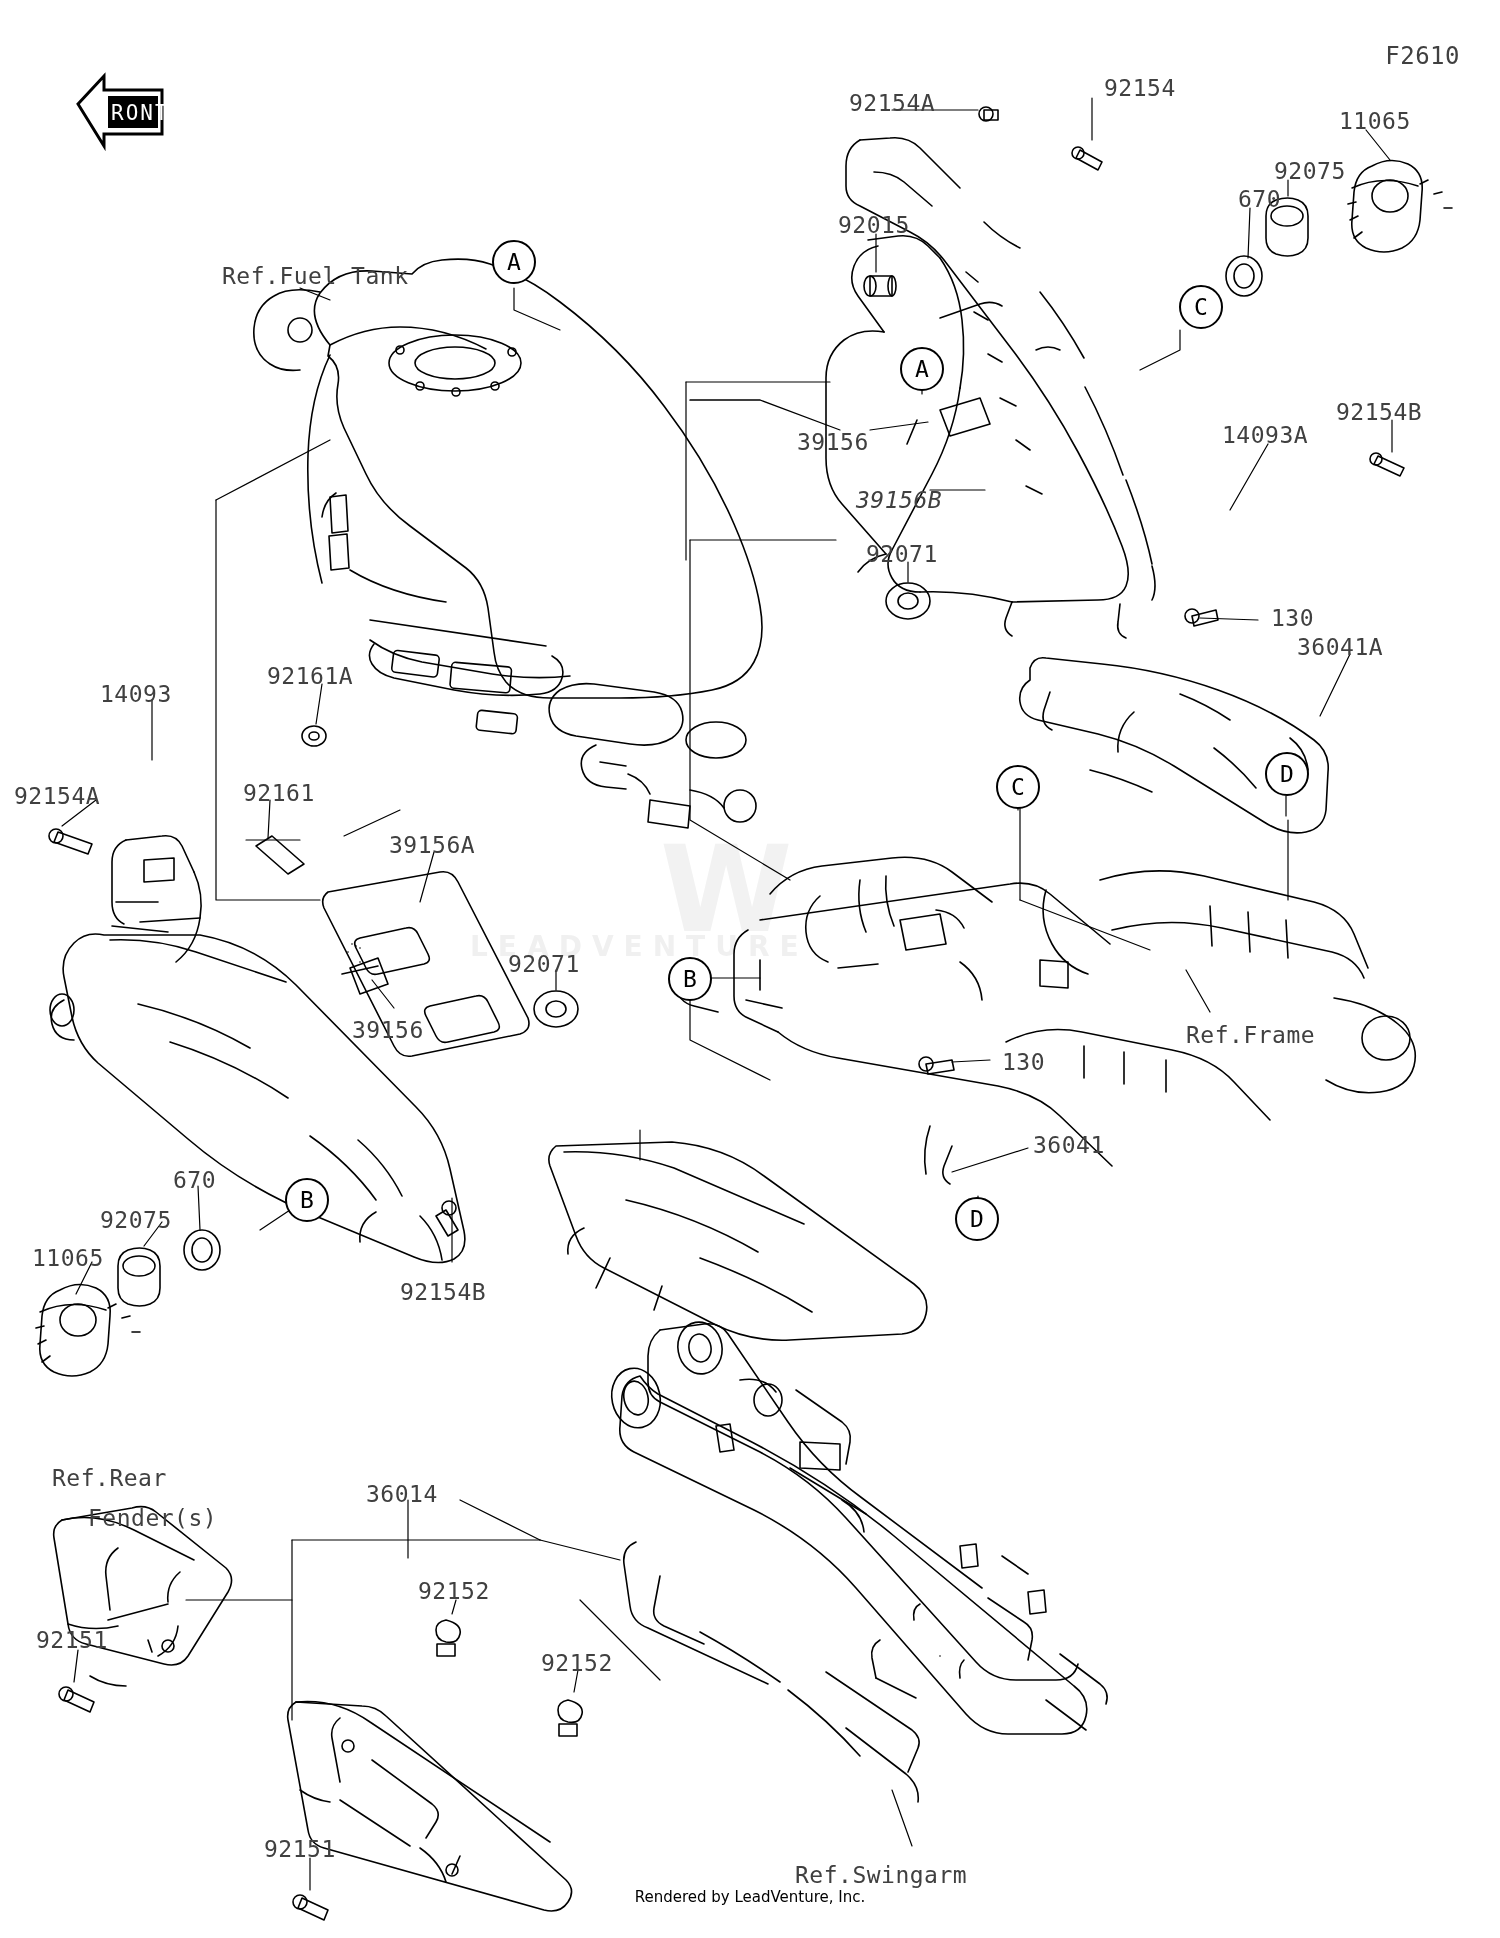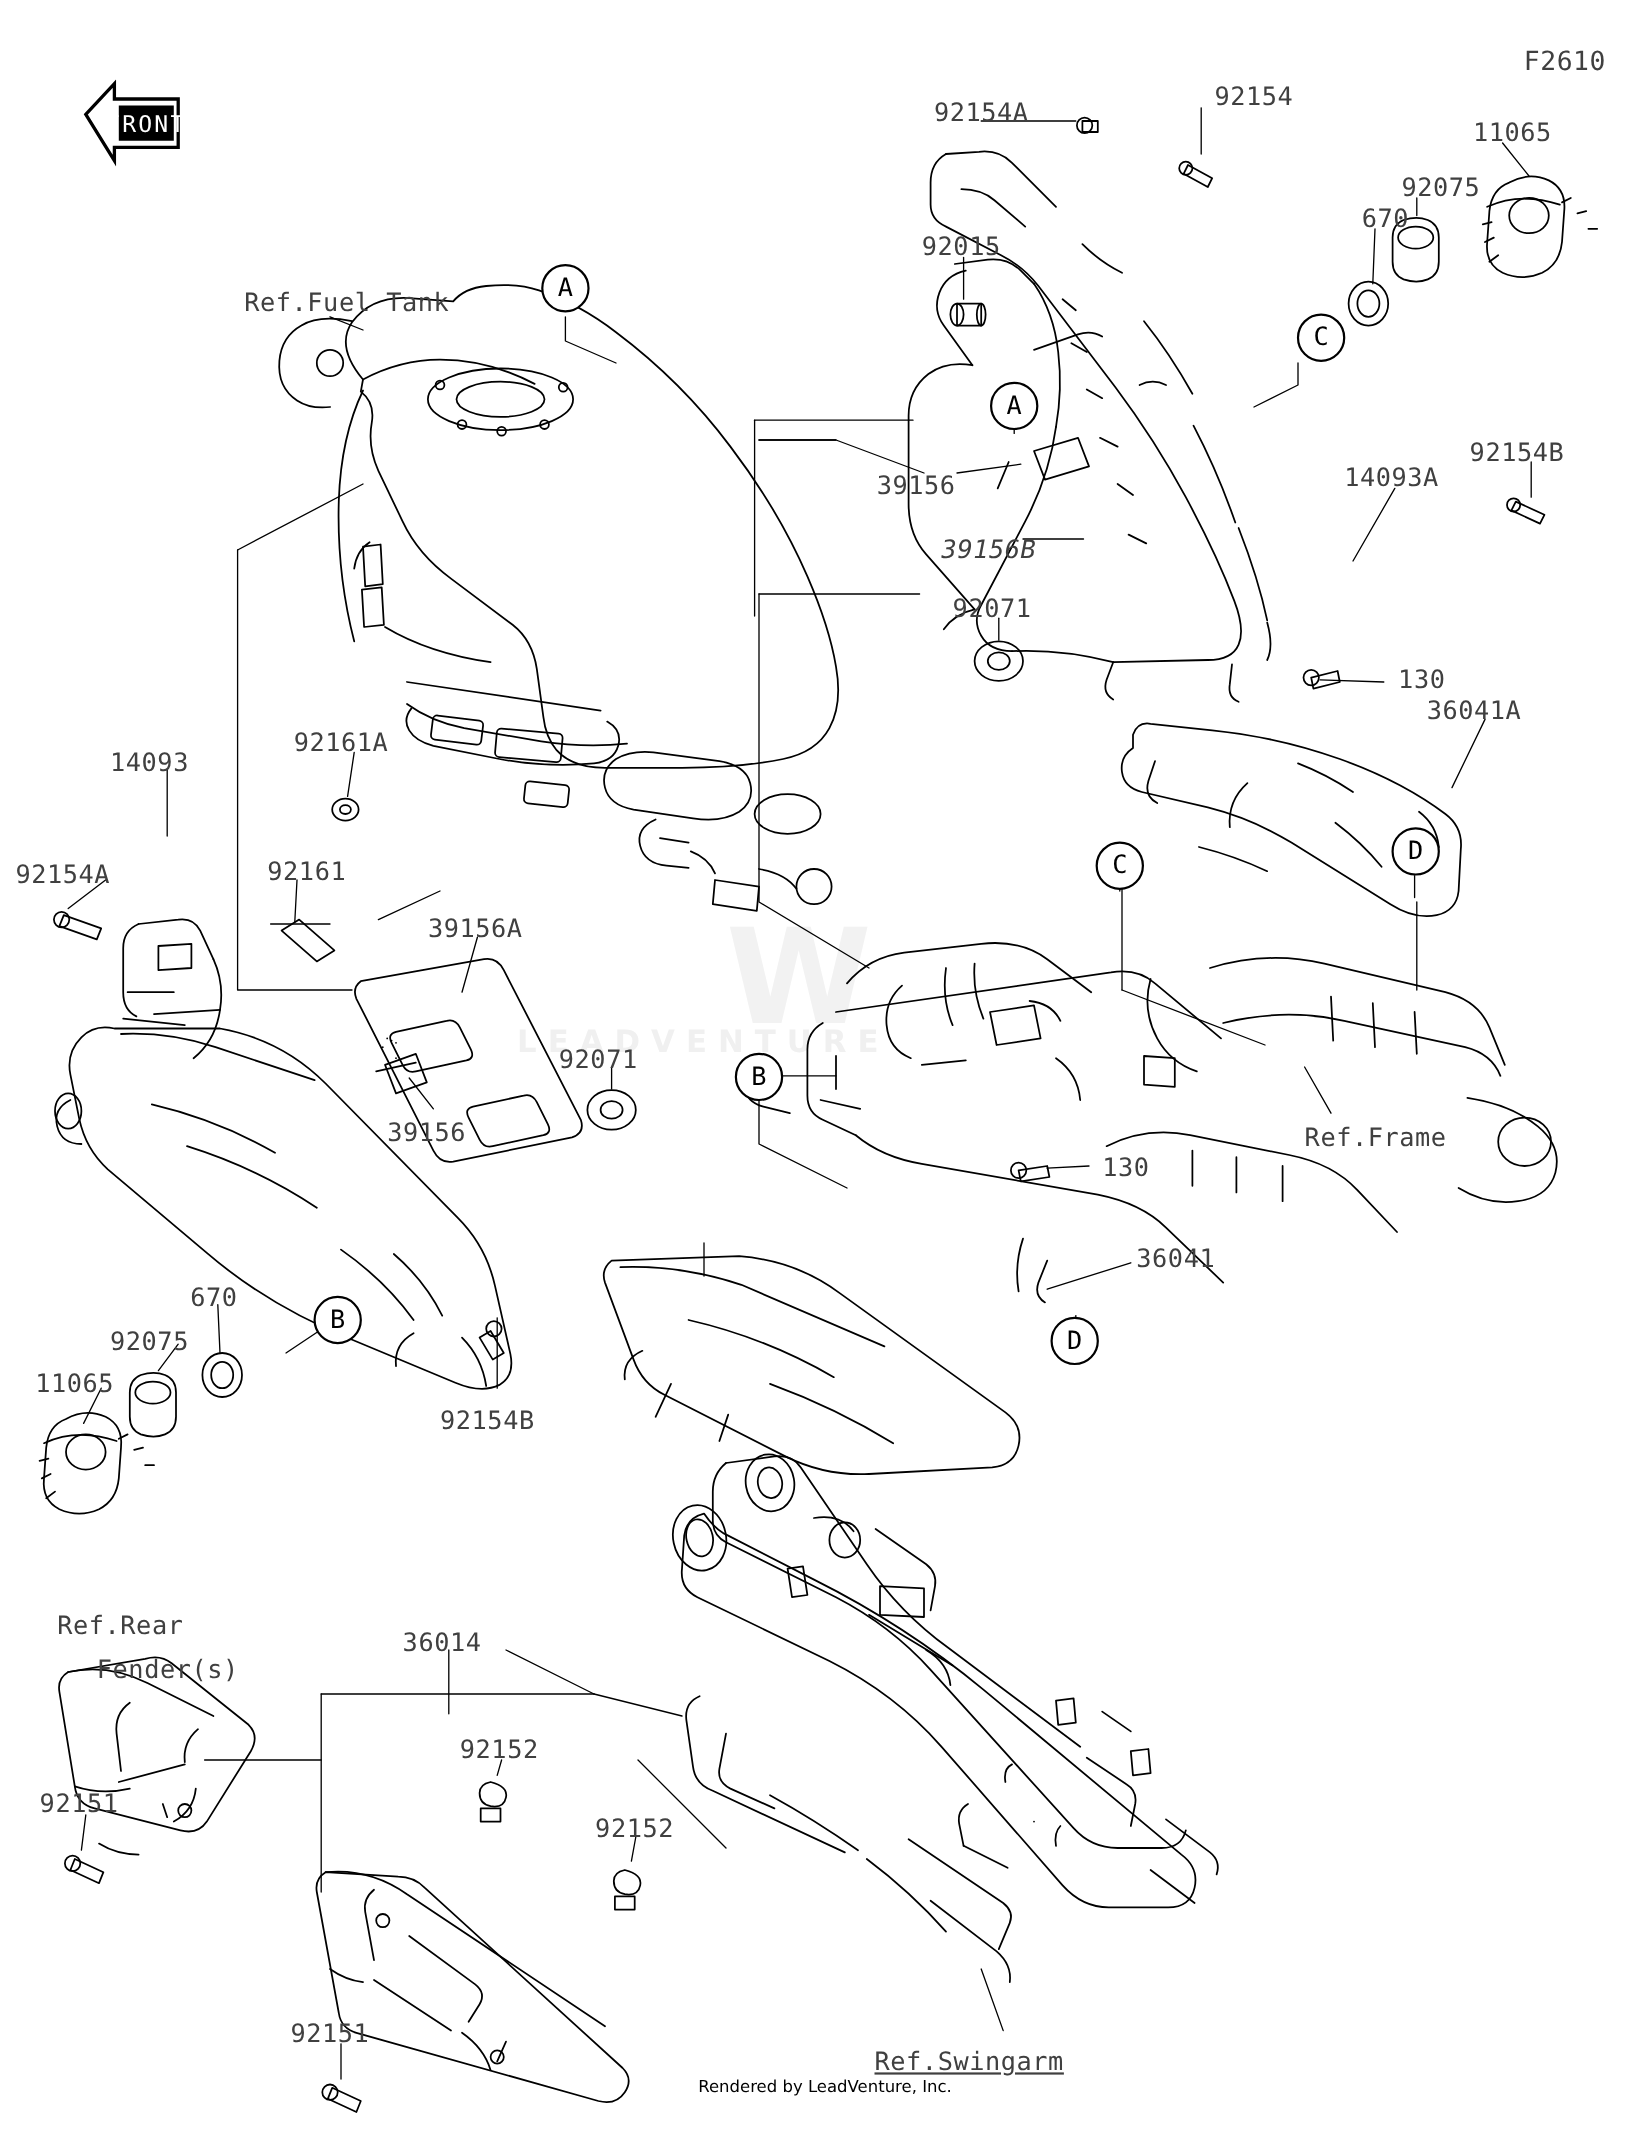--- a/index.html
+++ b/index.html
@@ -449,21 +449,21 @@
       <path d="M1288 820 L1288 900" stroke-width="1.2"></path>
       <path d="M690 980 L690 1040 L770 1080" stroke-width="1.2"></path>
       <path d="M640 1130 L640 1160" stroke-width="1.2"></path>
     </g>
   </svg>
 
   <div class="lbl" style="left:222px; top:263px;">Ref.Fuel Tank</div>
   <div class="lbl" style="left:1186px; top:1022px;">Ref.Frame</div>
   <div class="lbl" style="left:52px; top:1453px;margin-top:12px;">Ref.Rear</div>
   <div class="lbl" style="left:88px; top:1505px;text-align:center;">Fender(s)</div>
-  <div class="lbl" style="left:795px; top:1862px;text-decoration:underline;">Ref.Swingarm</div>
+  <div class="lbl" style="left:795px; top:1862px;">Ref.Swingarm</div>
 
   <div class="lbl" style="left:849px; top:90px;">92154A</div>
   <div class="lbl" style="left:1104px; top:75px;">92154</div>
   <div class="lbl" style="left:1339px; top:108px;">11065</div>
   <div class="lbl" style="left:1274px; top:158px;">92075</div>
   <div class="lbl" style="left:1238px; top:186px;">670</div>
   <div class="lbl" style="left:838px; top:212px;">92015</div>
   <div class="lbl" style="left:797px; top:429px;">39156</div>
   <div class="lbl" style="left:1222px; top:422px;">14093A</div>
   <div class="lbl" style="left:1336px; top:399px;">92154B</div>

